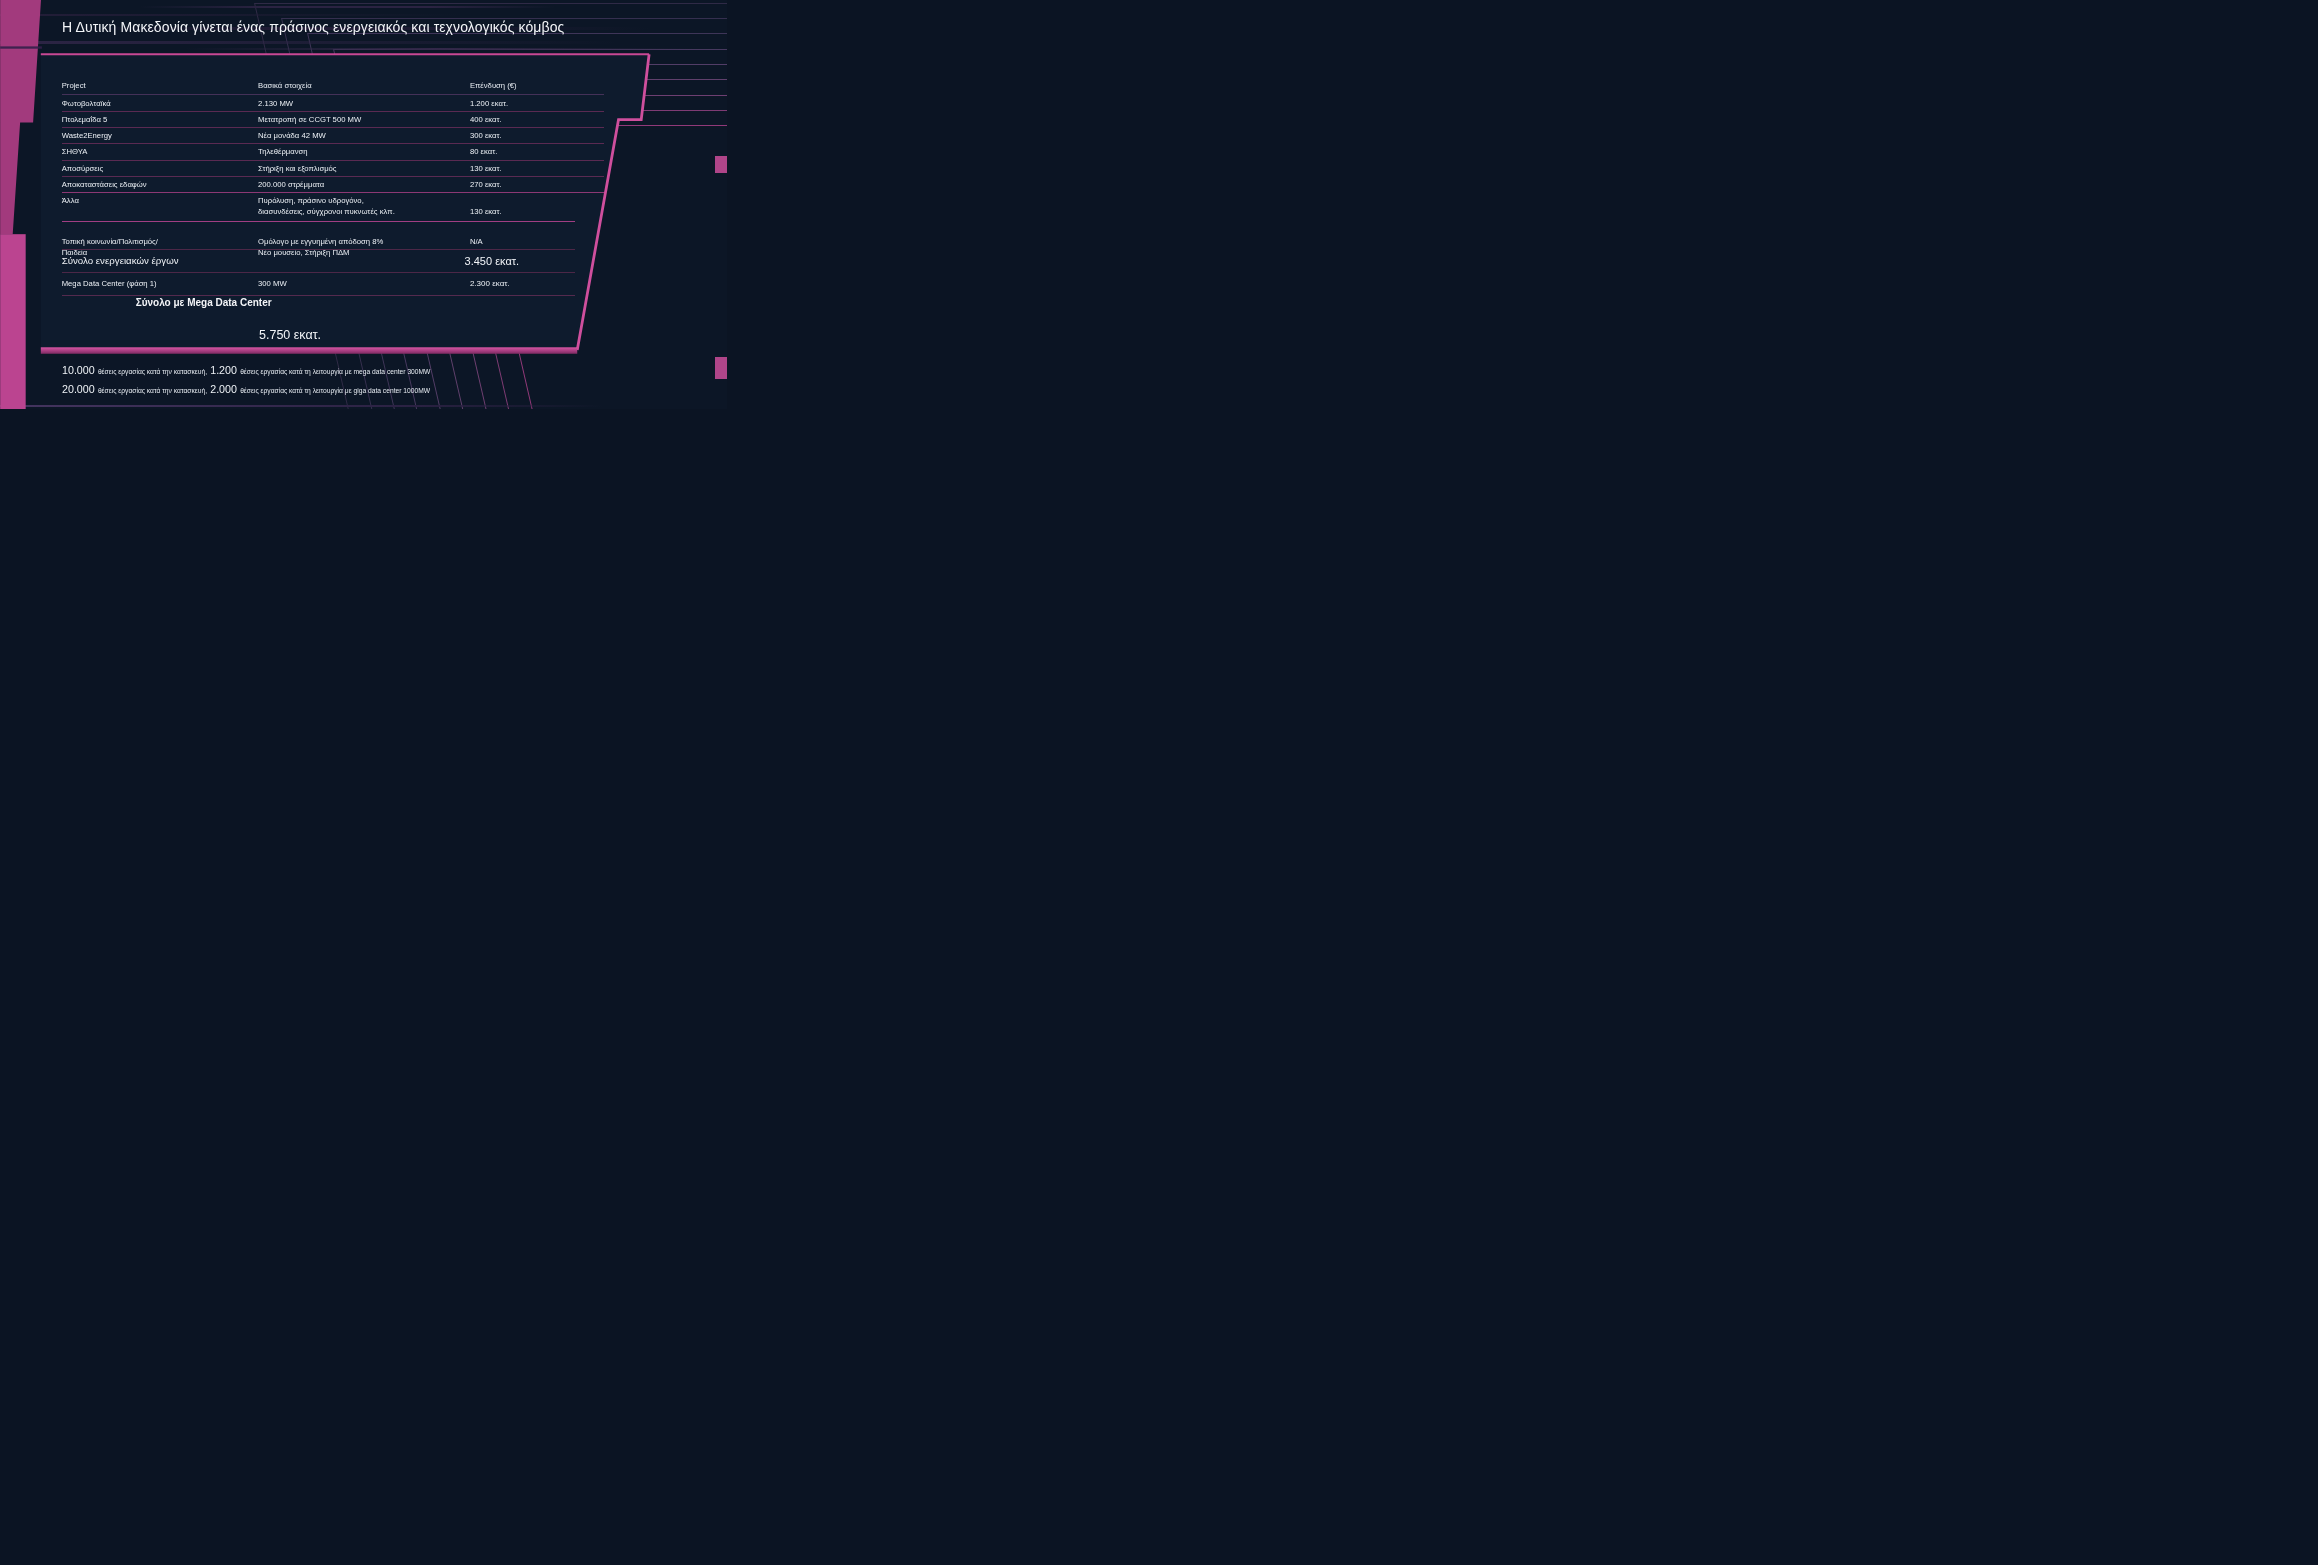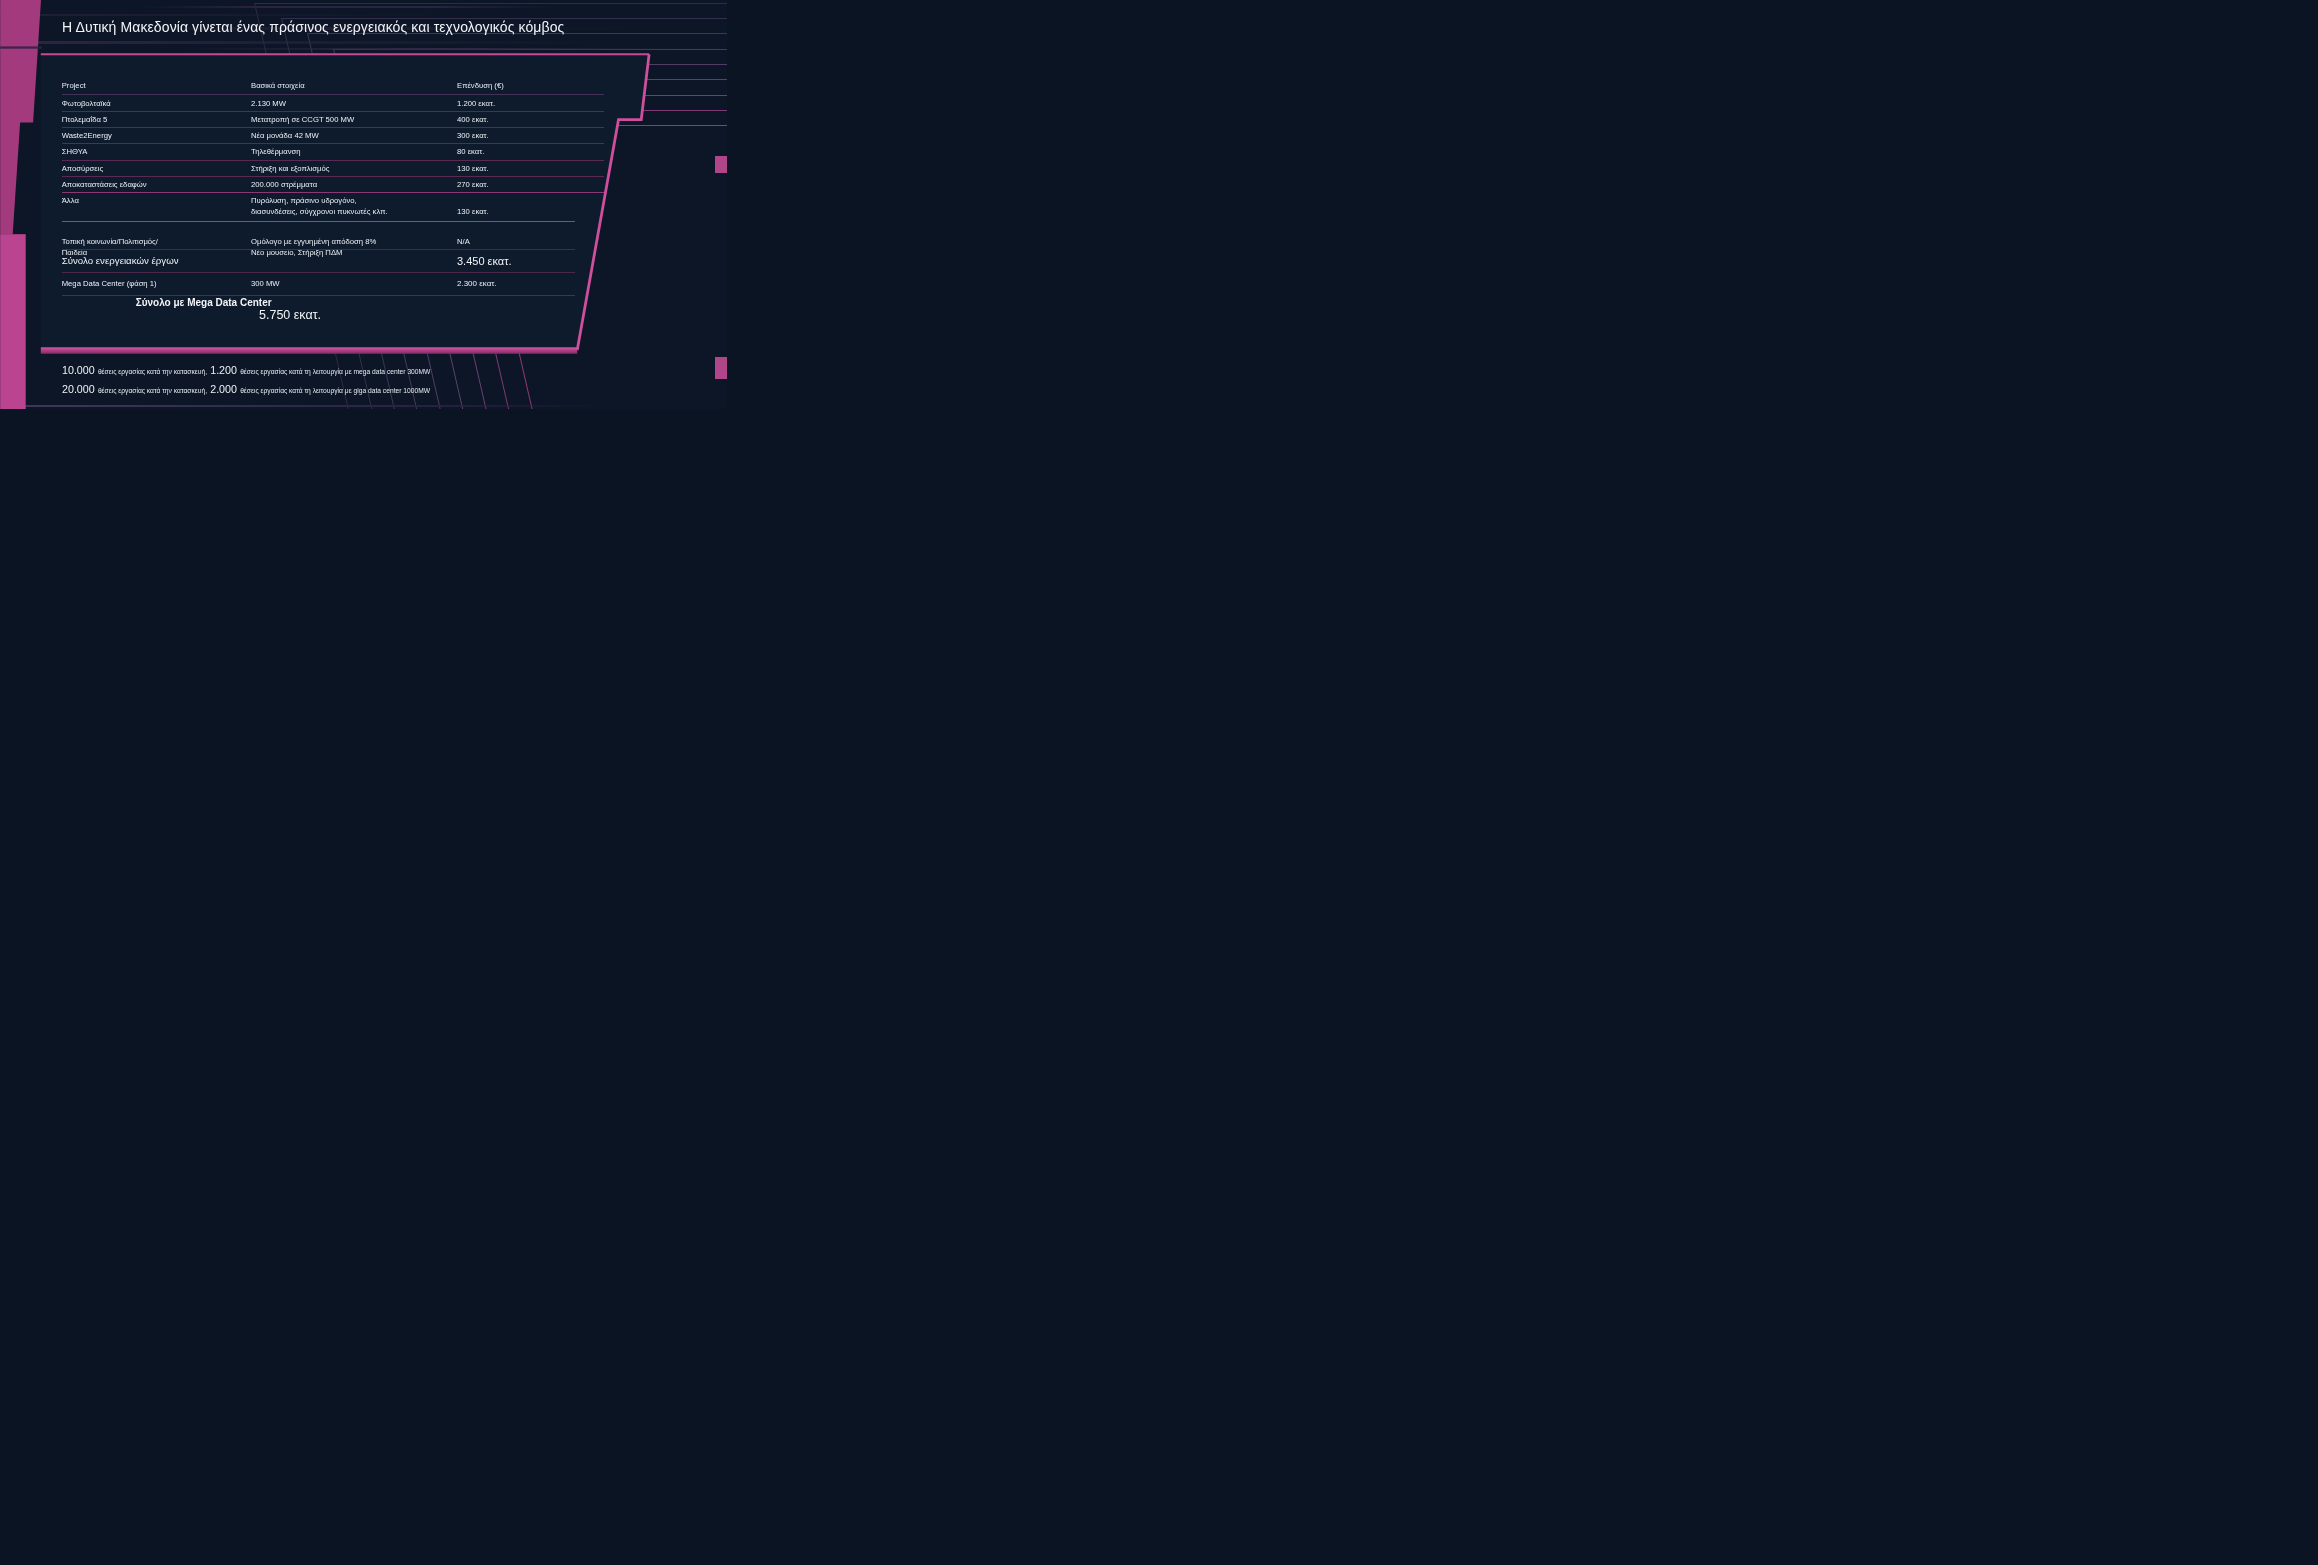--- a/index.html
+++ b/index.html
@@ -25,21 +25,21 @@
   .streak{position:absolute;pointer-events:none;}
   
   .frame-svg{position:absolute;left:0;top:0;z-index:3;}
   
   .left-svg{position:absolute;left:0;top:0;z-index:4;}
   
   .title{position:absolute;left:62px;top:18.5px;z-index:6;font-size:14px;font-weight:400;
          letter-spacing:0.1px;color:#f3f5f8;}
   
   .table{position:absolute;left:58px;top:77px;width:547px;z-index:6;}
-  .trow{display:flex;align-items:center;position:relative;}
+  .trow{display:flex;align-items:center;position:relative;gap:20px;}
   .trow::after{content:"";position:absolute;left:3.7px;right:1.4px;bottom:0;height:0.7px;background:#5a2a52;}
   .c1{width:193px;padding-left:3.7px;box-sizing:border-box;}
   .c2{width:206px;}
   .c3{width:145px;}
   .cell{font-size:7.7px;line-height:11px;white-space:pre-line;color:#edf1f6;}
   .hrow{height:17.6px;}
   .hrow::after{background:#443158;}
   .hcell{font-size:7.7px;color:#e9eef4;}
   .r-std{height:16px;}
   .r1{height:17px;}

